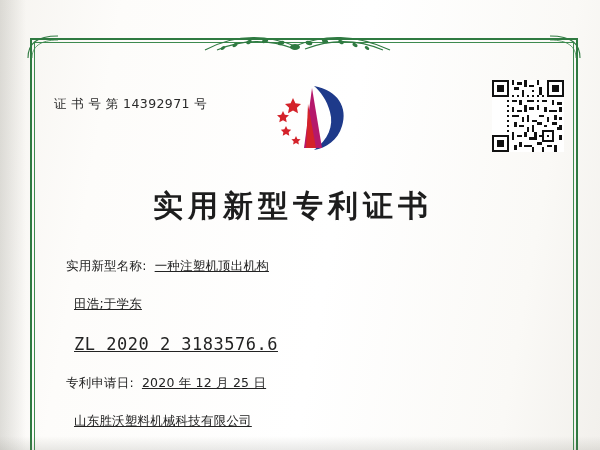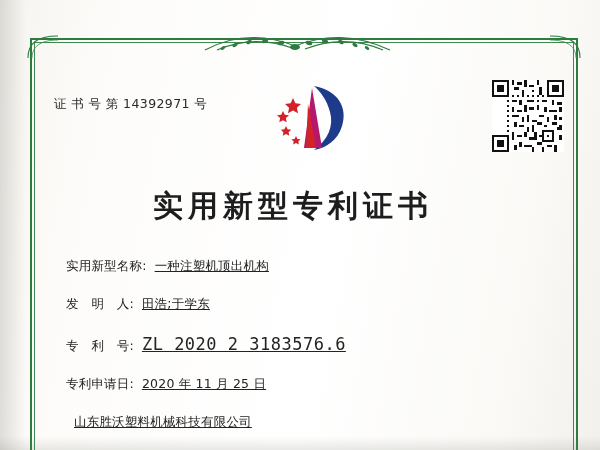--- a/index.html
+++ b/index.html
@@ -323,30 +323,28 @@
   </div>
 
   <div class="main-title">实用新型专利证书</div>
 
   <div class="fields">
     <div class="field-row">
       <span class="field-label">实用新型名称:</span>
       <span class="field-value">一种注塑机顶出机构</span>
     </div>
     <div class="field-row">
-      <span class="field-label">发　明　人:</span>
       <span class="field-value">田浩;于学东</span>
     </div>
     <div class="field-row">
-      <span class="field-label">专　利　号:</span>
       <span class="field-value mono">ZL 2020 2 3183576.6</span>
     </div>
     <div class="field-row">
       <span class="field-label">专利申请日:</span>
-      <span class="field-value">2020 年 11 月 25 日</span>
+      <span class="field-value">2020 年 12 月 25 日</span>
     </div>
     <div class="field-row">
       <span class="field-value">山东胜沃塑料机械科技有限公司</span>
     </div>
   </div>
 
   <div class="scan-shadow-left"></div>
   <div class="scan-shadow-bottom"></div>
 </div>
 

